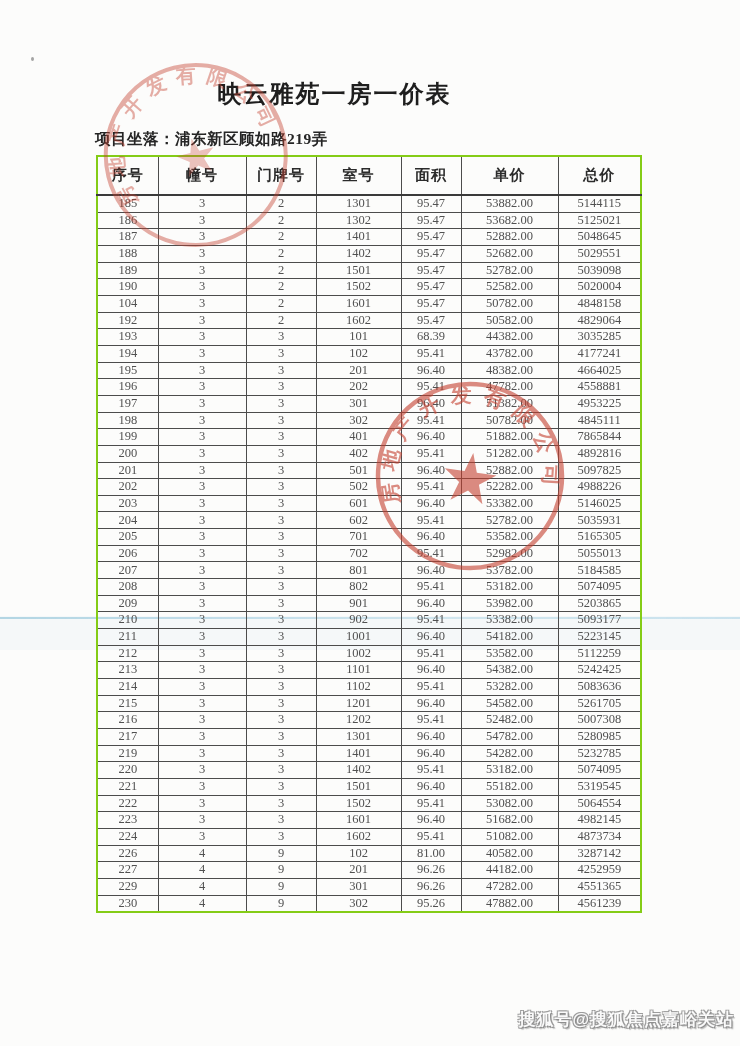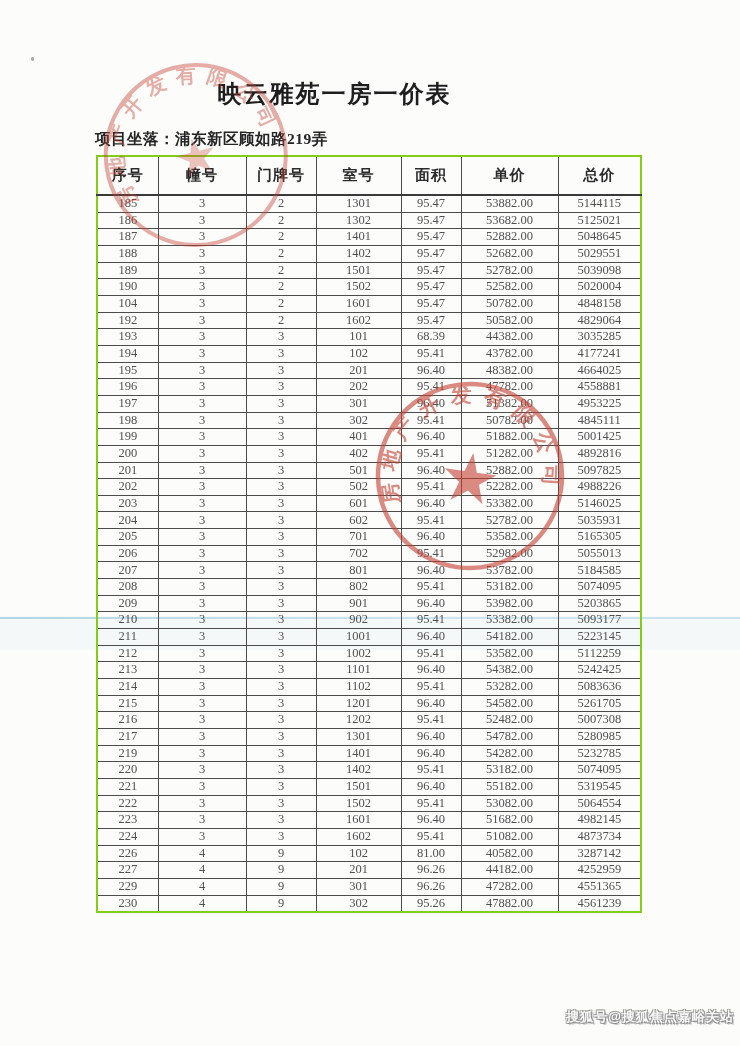--- a/index.html
+++ b/index.html
@@ -37,21 +37,21 @@
   }
   table.price tbody td{
     height:15.67px;line-height:15.5px;font-size:12.5px;color:#515151;
   }
   .stamp{position:absolute;pointer-events:none;}
   .stamp-top{left:98px;top:56px;width:196px;height:200px;opacity:.42;transform:rotate(-14deg);}
   .stamp-mid{left:370px;top:376px;width:200px;height:200px;opacity:.6;transform:rotate(8deg);}
   .watermark{
     position:absolute;right:6px;top:1008px;
     font-family:"Liberation Sans","DejaVu Sans",sans-serif;
-    font-size:13px;font-weight:bold;letter-spacing:1px;
+    font-size:17px;font-weight:bold;letter-spacing:1px;
     color:#fafafa;
     text-shadow:
       1px 1px 0 #8e8e8e,-1px -1px 0 #9d9d9d,
       1px -1px 0 #9d9d9d,-1px 1px 0 #9d9d9d,
       2px 2px 1px rgba(120,120,120,.45);
     padding-left: 28px;
   }
 </style>
 </head>
 <body>
@@ -211,21 +211,21 @@
         <td>50782.00</td>
         <td>4845111</td>
       </tr>
       <tr>
         <td>199</td>
         <td>3</td>
         <td>3</td>
         <td>401</td>
         <td>96.40</td>
         <td>51882.00</td>
-        <td>5001425</td>
+        <td>7865844</td>
       </tr>
       <tr>
         <td>200</td>
         <td>3</td>
         <td>3</td>
         <td>402</td>
         <td>95.41</td>
         <td>51282.00</td>
         <td>4892816</td>
       </tr>

